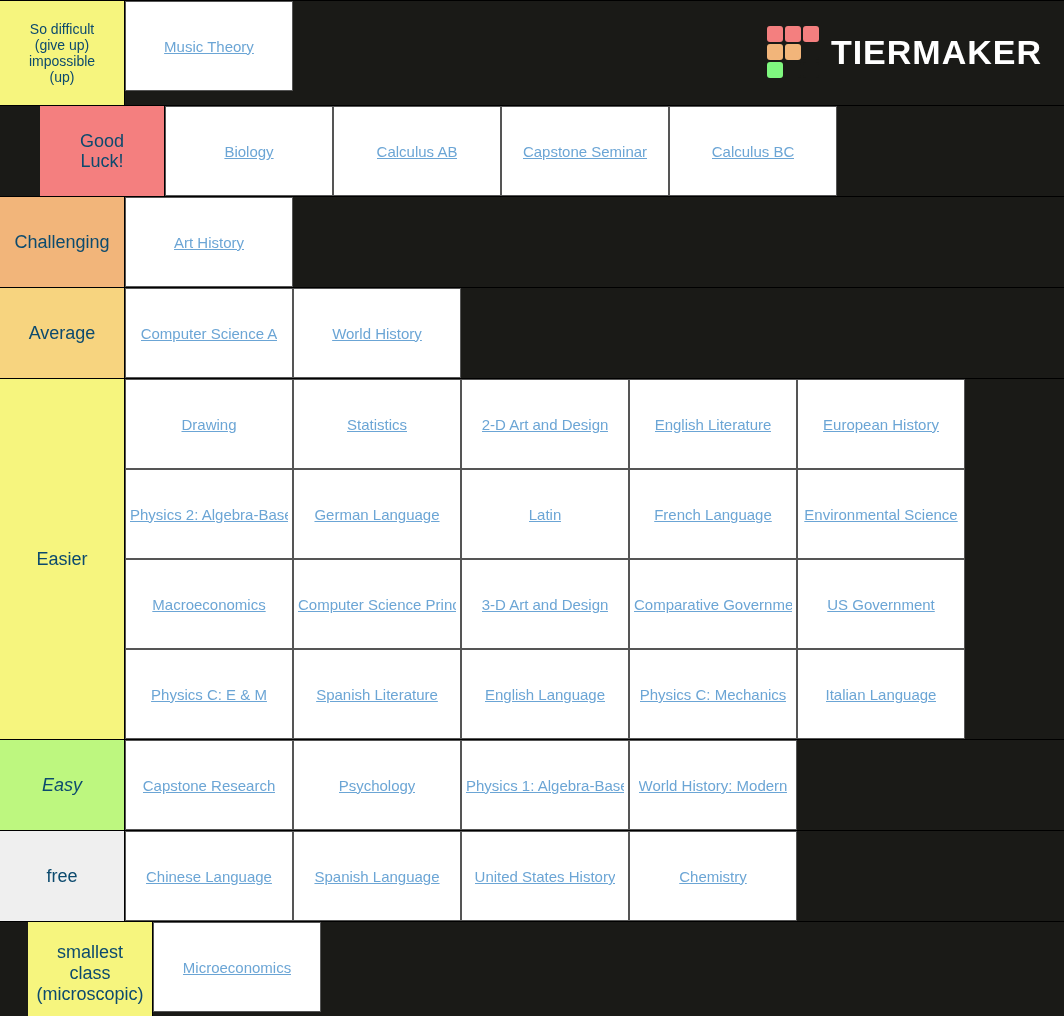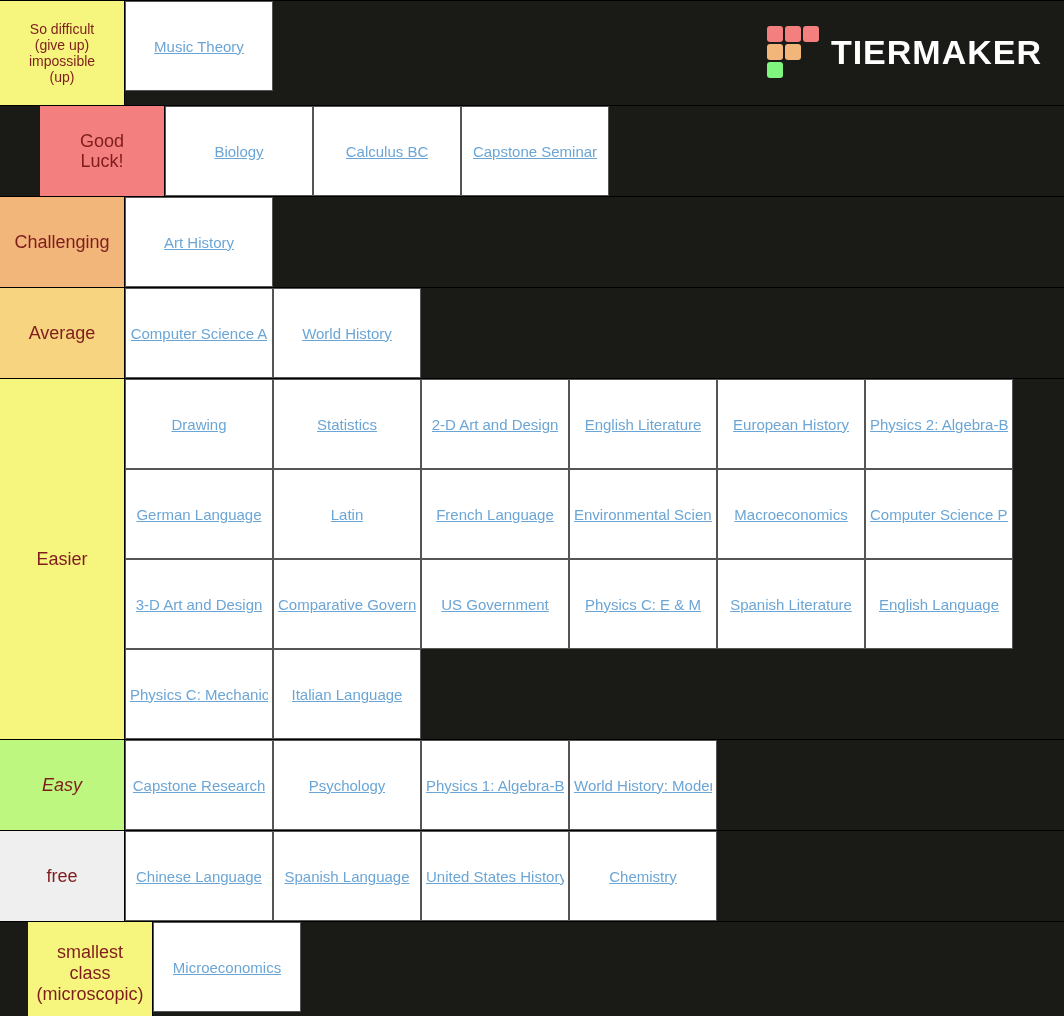--- a/index.html
+++ b/index.html
@@ -23,33 +23,33 @@
   }
   .tier-row:first-child { border-top: 1px solid #000; }
   .tier-label {
     width: 125px;
     min-width: 125px;
     display: flex;
     align-items: center;
     justify-content: center;
     text-align: center;
     font-size: 18px;
-    color: #7f1d1d;
+    color: #0c4a6e;
     padding: 20px;
     border-right: 1px solid #000;
     line-height: 1.15;
   }
   .tier-items {
     flex: 1;
     display: flex;
     flex-wrap: wrap;
     align-content: flex-start;
   }
   .tile {
-    width: 148px;
+    width: 168px;
     height: 90px;
     background: #fff;
     border: 1px solid #555;
     display: flex;
     align-items: center;
     justify-content: center;
     padding: 4px;
     overflow: hidden;
   }
   .tile span {
@@ -113,24 +113,27 @@
         </div>
       </div>
     </div>
     <div class="tier-row">
       <div class="tier-label" style="background: rgb(244, 127, 127); margin-left: 40px;">Good Luck!</div>
       <div class="tier-items">
         <div class="tile">
           <span>Biology</span>
         </div>
         <div class="tile">
+          <span>Calculus AB</span>
+        </div>
+        <div class="tile">
+          <span>Capstone Seminar</span>
+        </div>
+        <div class="tile">
           <span>Calculus BC</span>
-        </div>
-        <div class="tile">
-          <span>Capstone Seminar</span>
         </div>
       </div>
     </div>
     <div class="tier-row">
       <div class="tier-label" style="background: rgb(242, 181, 122);">Challenging</div>
       <div class="tier-items">
         <div class="tile">
           <span>Art History</span>
         </div>
       </div>

